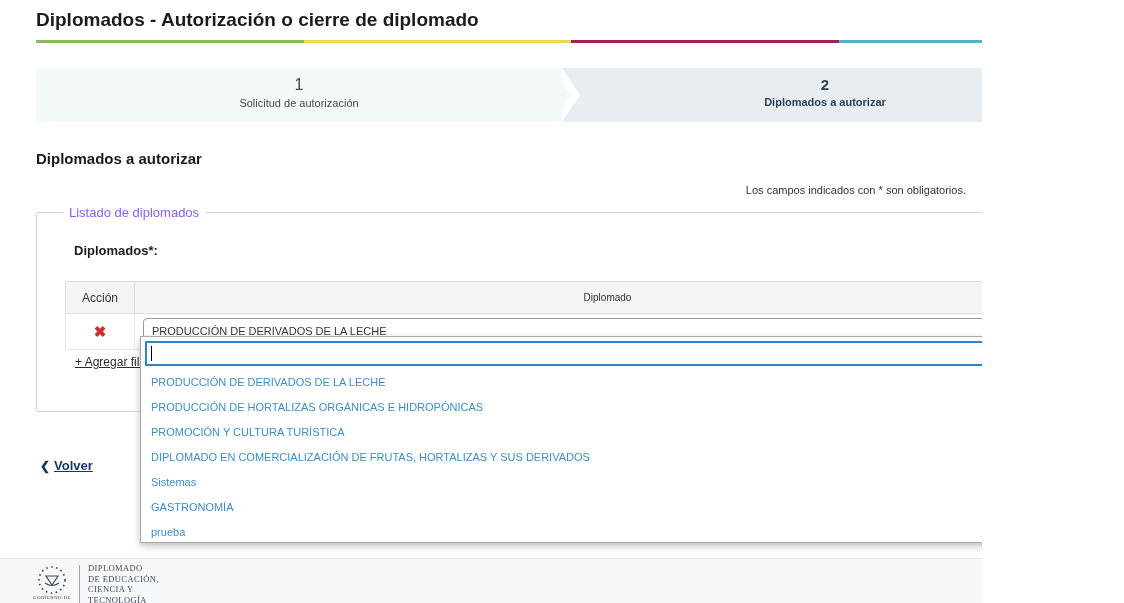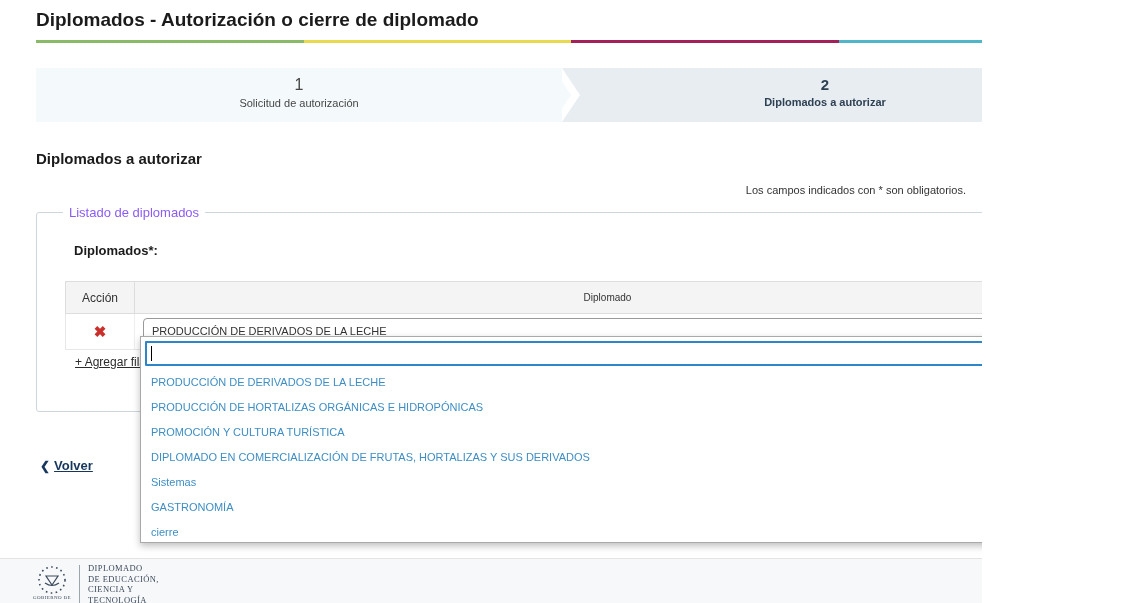--- a/index.html
+++ b/index.html
@@ -141,21 +141,21 @@
   <div class="dd-panel">
     <input class="dd-search" type="text" value="" style="">
     <div class="dd-cursor"></div>
     <div class="dd-options">
       <div class="dd-option">PRODUCCIÓN DE DERIVADOS DE LA LECHE</div>
       <div class="dd-option">PRODUCCIÓN DE HORTALIZAS ORGÁNICAS E HIDROPÓNICAS</div>
       <div class="dd-option">PROMOCIÓN Y CULTURA TURÍSTICA</div>
       <div class="dd-option">DIPLOMADO EN COMERCIALIZACIÓN DE FRUTAS, HORTALIZAS Y SUS DERIVADOS</div>
       <div class="dd-option">Sistemas</div>
       <div class="dd-option">GASTRONOMÍA</div>
-      <div class="dd-option">cierre</div>
+      <div class="dd-option">prueba</div>
     </div>
   </div>
 
   <a class="back-link" href="#"><span class="chev">❮</span><span>Volver</span></a>
 
   <button class="finish-btn">Finalizar</button>
 
   <div class="footer">
     <svg class="seal" width="32" height="32" viewBox="0 0 32 32">
       <circle cx="16" cy="16" r="13" fill="none" stroke="#3c4a5c" stroke-width="1.6" stroke-dasharray="1.6 3.4"></circle>

